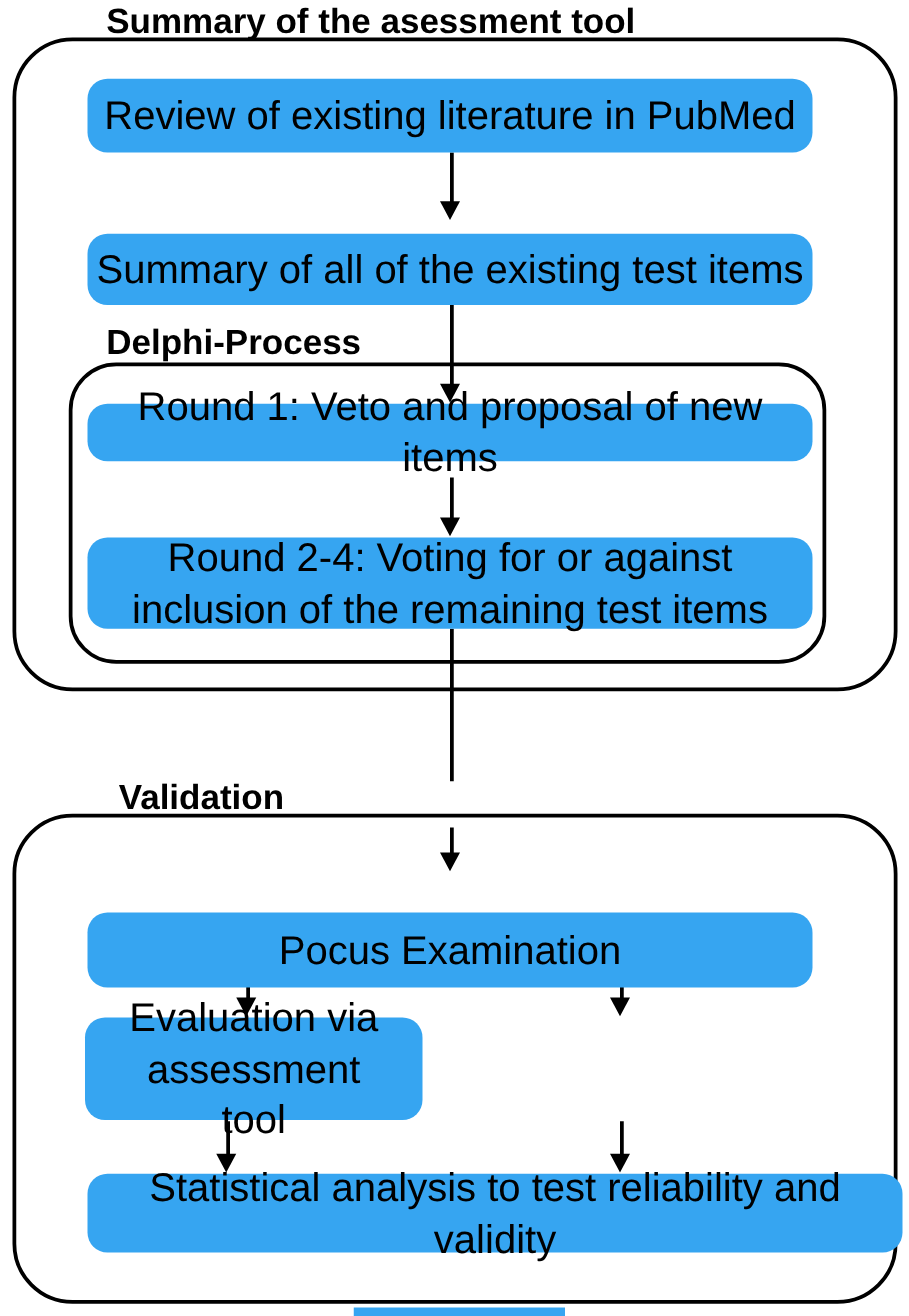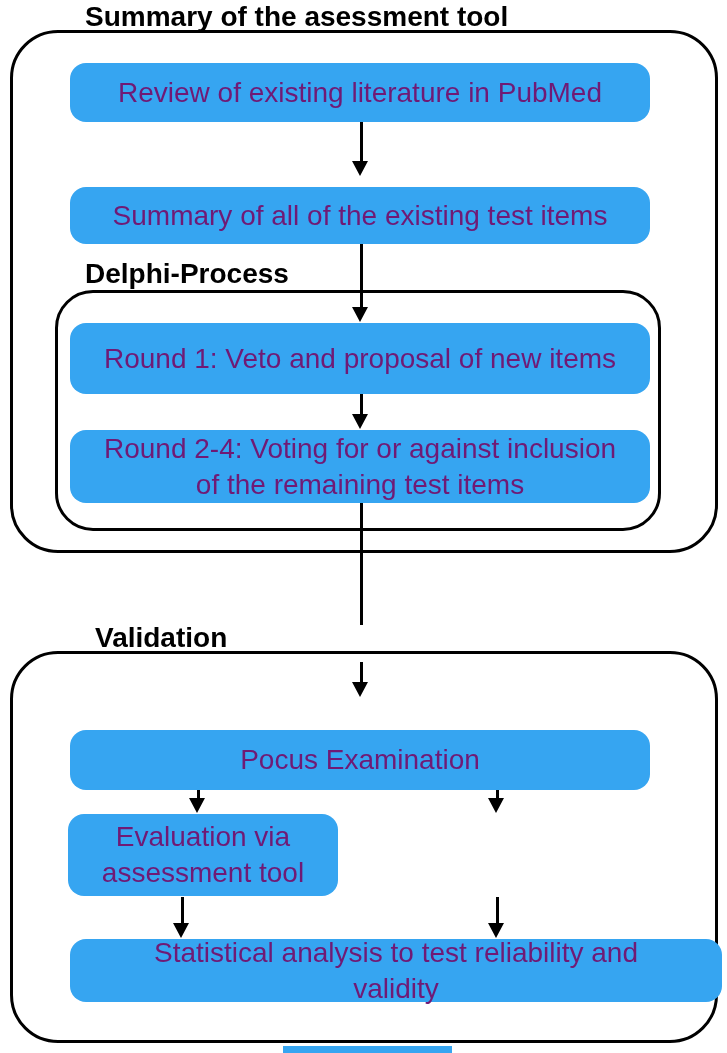--- a/index.html
+++ b/index.html
@@ -10,24 +10,24 @@
   .delphi-container{left:55px;top:290px;width:606px;height:241px;border-radius:38px;}
   .validation-container{left:10px;top:651px;width:708px;height:392px;border-radius:48px;}
 
   .section-label{position:absolute;font-weight:bold;font-size:28px;color:#000;white-space:nowrap;z-index:5;letter-spacing:0px;}
   .creation-label{left:85px;top:1px;}
   .delphi-label{left:85px;top:258px;text-align:center;}
   .validation-label{left:95px;top:622px;text-align:center;}
 
   .node{position:absolute;box-sizing:border-box;background:#36a5f1;border-radius:16px;
         display:flex;align-items:center;justify-content:center;text-align:center;
-        font-size:28px;color:#701a75;line-height:1.28;z-index:4;}
+        font-size:32px;color:#000000;line-height:1.28;z-index:4;}
   .n-review{left:70px;top:63px;width:580px;height:59px;}
   .n-summary{left:70px;top:187px;width:580px;height:57px;text-align:right;}
-  .n-round1{left:70px;top:323px;width:580px;height:71px;}
+  .n-round1{left:70px;top:323px;width:580px;height:46px;}
   .n-round24{left:70px;top:430px;width:580px;height:73px;padding:0 20px;}
   .n-pocus{left:70px;top:698px;width:580px;height:60px;margin-top:32px;}
   .n-evaltool{left:68px;top:814px;width:270px;height:82px;padding:0 25px;}
   .n-evalexperts{left:382px;top:814px;width:270px;height:82px;padding:0 35px;}
   .n-statistical{left:70px;top:939px;width:652px;height:63px;padding:0 40px;}
   .n-fragment{left:283px;top:1046px;width:169px;height:7px;border-radius:0;z-index:6;}
 
   .vline{position:absolute;width:3px;background:#000;z-index:3;}
   .arrowhead{position:absolute;width:0;height:0;border-left:8px solid transparent;
              border-right:8px solid transparent;border-top:15px solid #000;z-index:3;}

